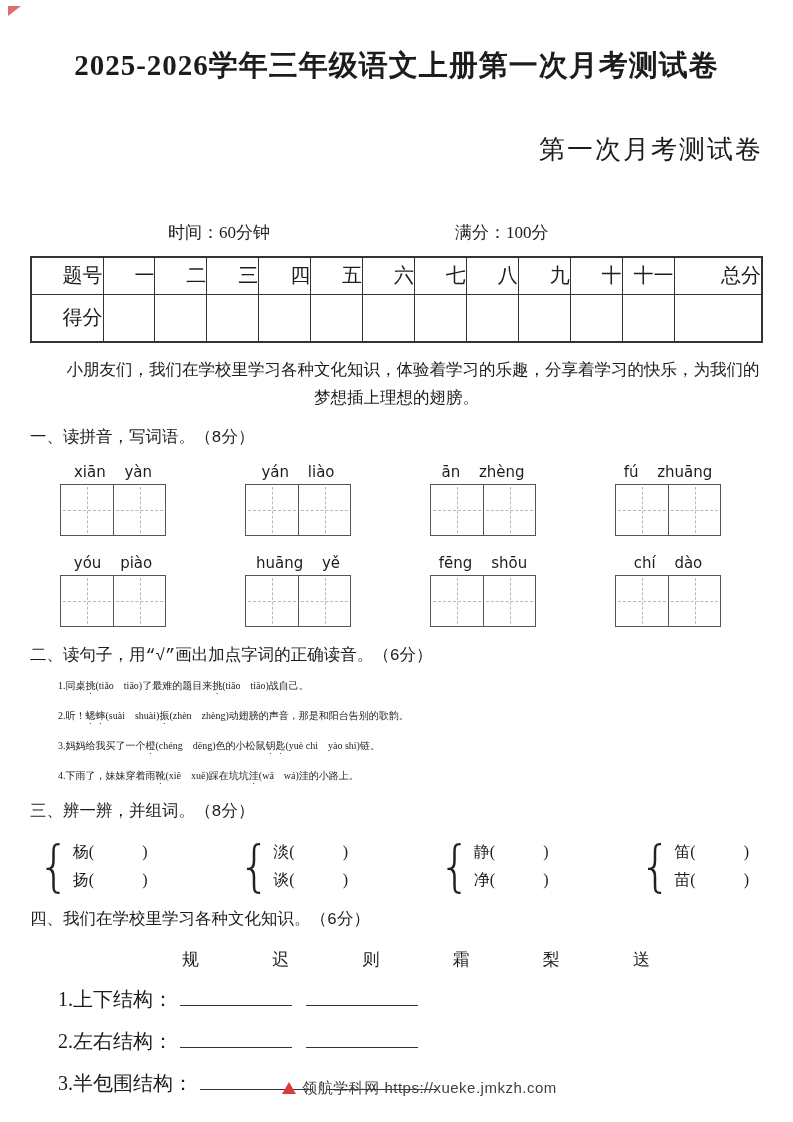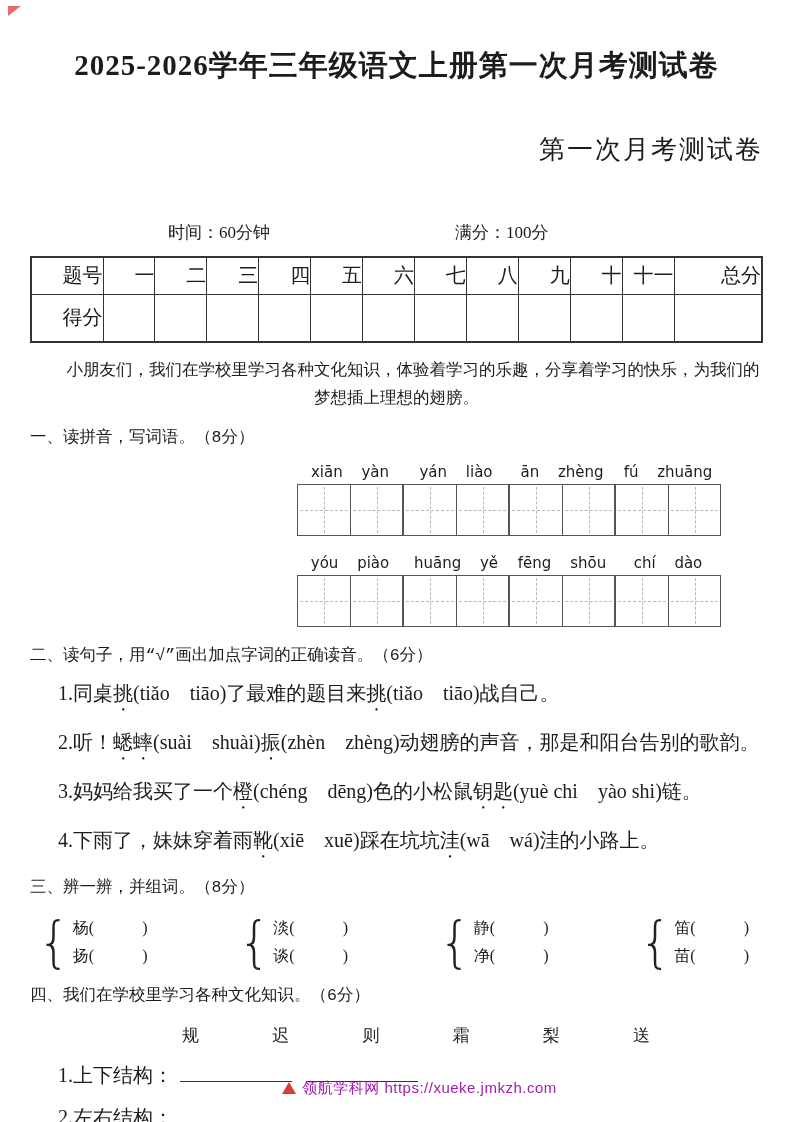--- a/index.html
+++ b/index.html
@@ -20,43 +20,43 @@
   table.score-table td { border:1px solid #333; text-align:right; font-size:20px; padding:0; }
   tr.hdr-row td { height:37px; }
   tr.score-row td { height:48px; }
   col.first-col { width:72px; }
   col.last-col { width:88px; }
 
   .intro { margin-top:13px; font-size:16.5px; line-height:1.7; text-indent:2em;text-align:center; }
 
   .section-title { margin-top:14px; font-size:16.5px;font-family:Liberation Mono, monospace; }
 
-  .py-row { display:flex; justify-content:flex-end; padding:0 42px 0 30px; margin-top:15px; }
+  .py-row { display:flex; justify-content:space-between; padding:0 42px 0 30px; margin-top:15px; }
   .py-item { text-align:center; }
   .py-label { font-size:15px; margin-bottom:3px; word-spacing:14px; font-family:"DejaVu Sans","Liberation Sans",sans-serif; }
   .tian-grid { display:inline-flex; border:1px solid #555; }
   .tian-cell { width:52px; height:50px; position:relative; }
   .tian-cell + .tian-cell { border-left:1px solid #555; }
   .tian-cell::before { content:""; position:absolute; left:2px; right:2px; top:50%; border-top:1px dashed #b9b9b9; }
   .tian-cell::after { content:""; position:absolute; top:2px; bottom:2px; left:50%; border-left:1px dashed #b9b9b9; }
 
-  .sentence { padding-left:28px; margin-top:13px; font-size:20px; line-height:1.45; }
+  .sentence { padding-left:28px; margin-top:13px; font-size:10px; line-height:1.45; }
   .emdot { text-emphasis:filled dot; -webkit-text-emphasis:filled dot; text-emphasis-position:under right; -webkit-text-emphasis-position:under; }
 
   .pairs-row { display:flex; justify-content:space-between; margin-top:16px; padding:0 14px 0 8px; }
   .pair { display:flex; align-items:center; }
   .brace { font-size:50px; font-weight:300; line-height:1; transform:scaleY(1.12); margin-right:3px; font-family:"DejaVu Sans","Liberation Sans",sans-serif; color:#222; }
   .pair-line { font-size:16px; line-height:28px; }
   .blank { white-space:pre; }
 
   .chars-row { display:flex; justify-content:space-between; width:468px; margin:18px 0 0 152px; font-size:17px; }
   .s4-line { padding-left:28px; margin-top:15px; font-size:20px; }
   .uline { display:inline-block; width:112px; height:12px; border-bottom:1px solid #333; margin:0 7px; }
 
-  .footer { position:absolute; bottom:24px; left:0; right:0; text-align:center; color:#a21caf; font-size:15px; letter-spacing:.5px; font-family:"Liberation Sans","DejaVu Sans",sans-serif;padding-left:46px; }
+  .footer { position:absolute; bottom:24px; left:0; right:0; text-align:center; color:#404040; font-size:15px; letter-spacing:.5px; font-family:"Liberation Sans","DejaVu Sans",sans-serif;padding-left:46px; }
   .logo-icon { display:inline-block; width:0; height:0; border-left:7px solid transparent; border-right:7px solid transparent; border-bottom:12px solid #d93a3a; margin-right:6px; vertical-align:-1px; }
 </style>
 </head>
 <body>
 
 <div class="page">
 
   <div class="corner-mark"></div>
 
   <div class="main-title">2025-2026学年三年级语文上册第一次月考测试卷</div>

